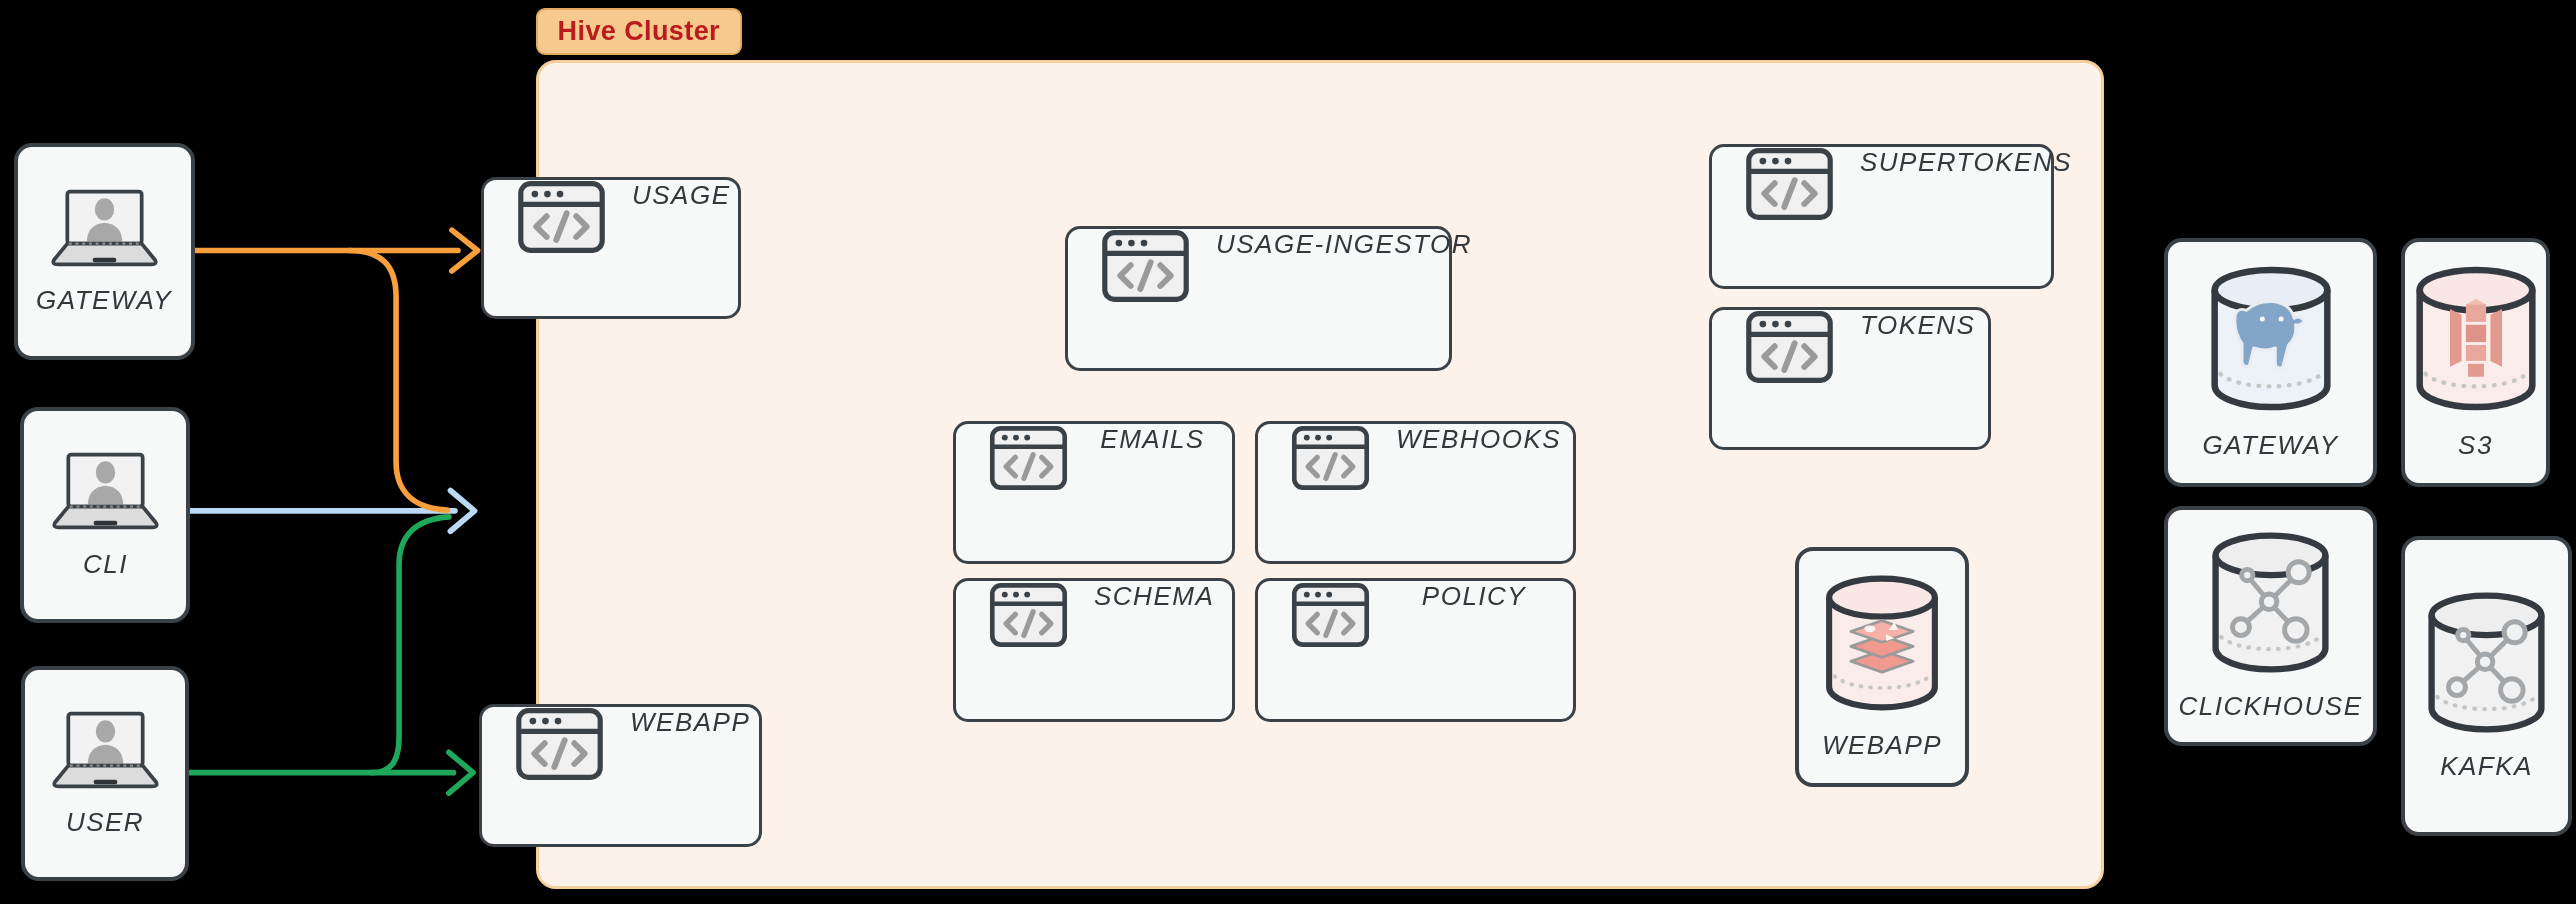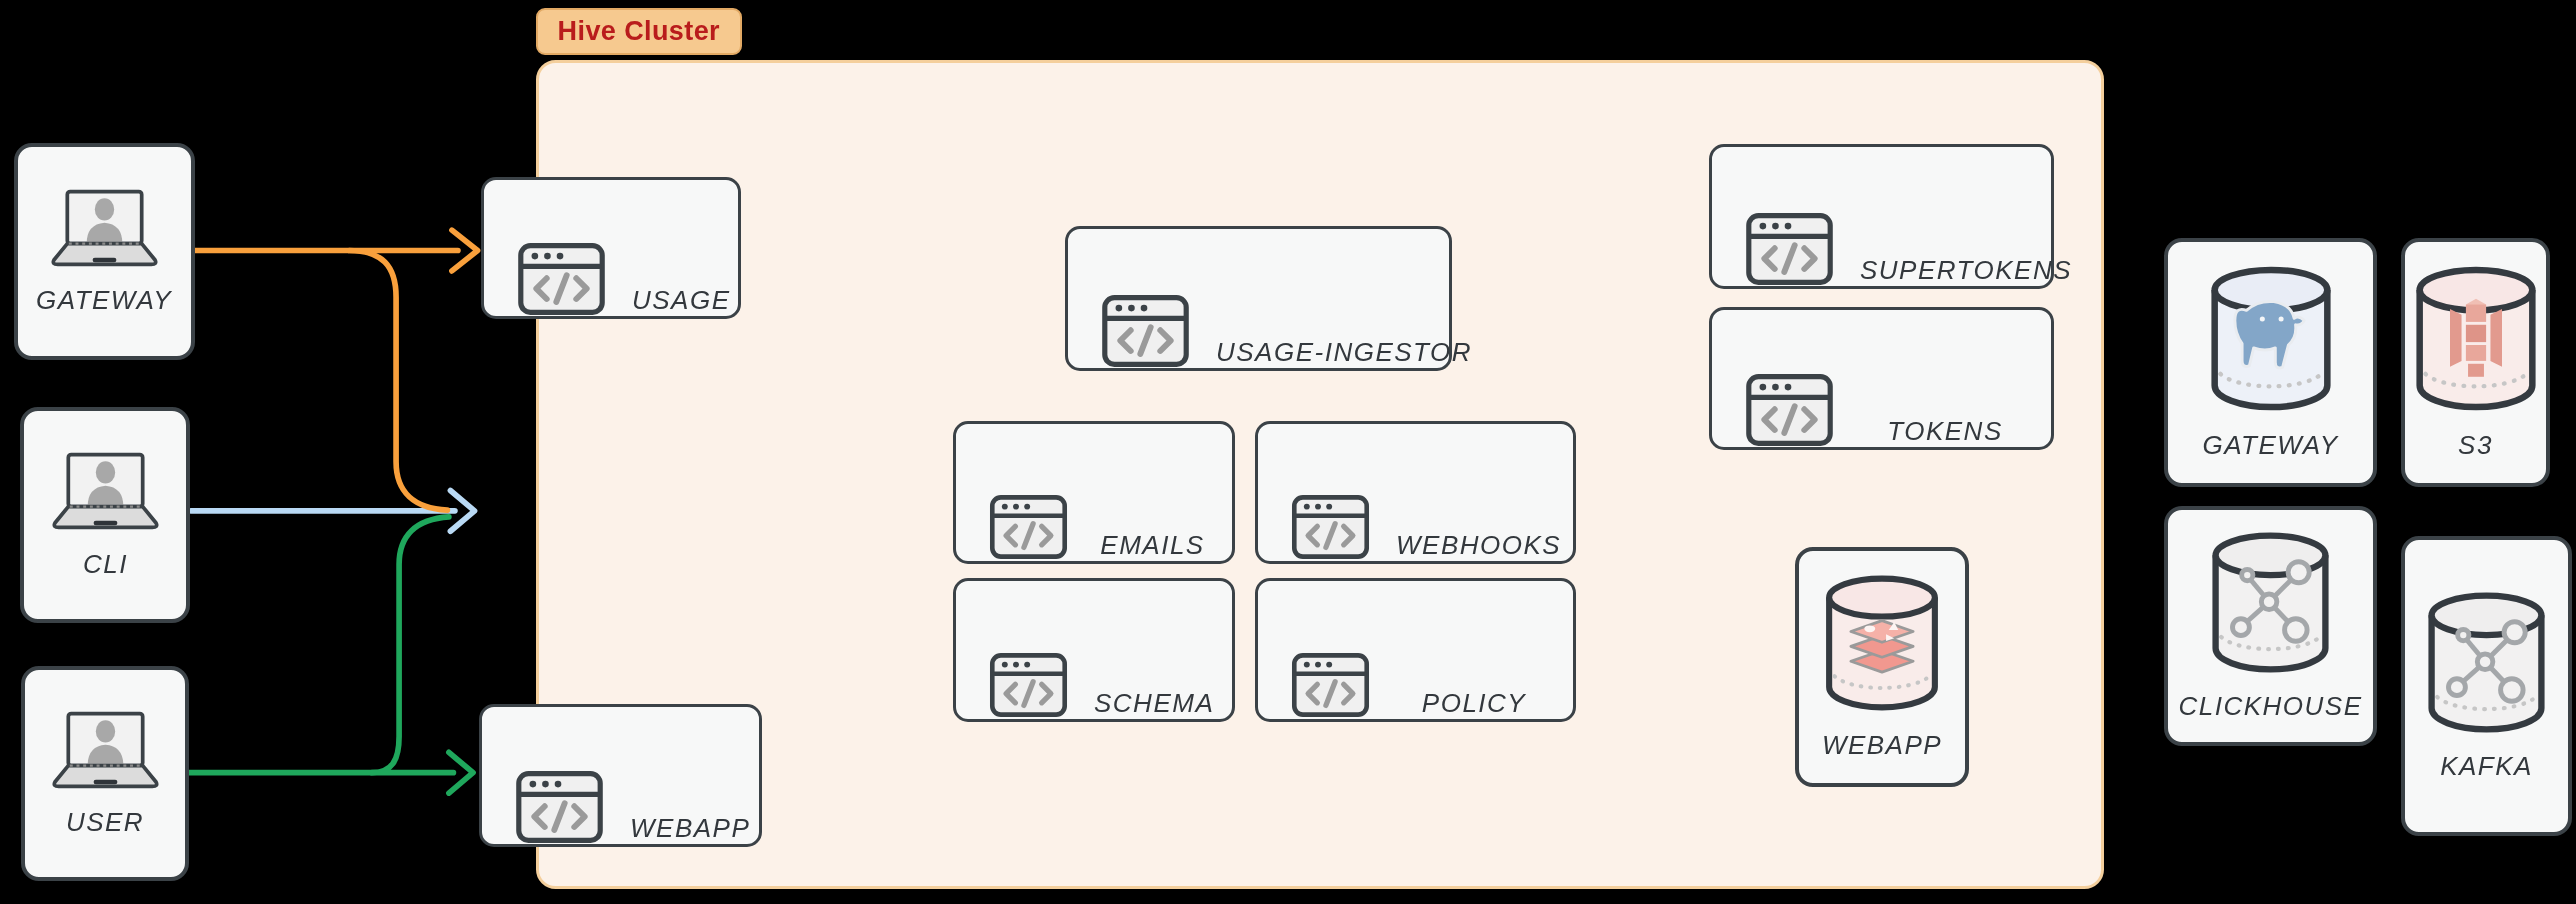--- a/index.html
+++ b/index.html
@@ -10,21 +10,21 @@
   .cluster{position:absolute;left:536px;top:60px;width:1568px;height:829px;
            background:#FCF2E9;border:3px solid #F4CF9C;border-radius:19.6px;
            box-sizing:border-box;z-index:1;}
   .badge{position:absolute;left:536px;top:7.5px;z-index:4;background:#F6C98F;
          border:2.3px solid #E2A964;border-radius:9px;padding:6px 19.6px;
          font-size:27px;font-weight:700;color:#b91c1c;letter-spacing:0.4px;}
 
   
   .node{position:absolute;box-sizing:border-box;background:#F7F8F8;border:3.8px solid #3B4247;
         border-radius:15px;z-index:3;display:flex;}
-  .svc{align-items:flex-end;padding:0 21px 0 33px;}
+  .svc{align-items:flex-start;padding:0 21px 0 33px;}
   .svc .lbl{flex:1;text-align:center;}
   .col{flex-direction:column;align-items:center;justify-content:center;border-width:4.5px;border-radius:18px;}
   .lbl{font-style:italic;font-size:26px;letter-spacing:1.5px;color:#33383D;font-weight:500;
        white-space:nowrap;}
   .col .lbl{margin-top:16.6px;}
 
   .win{flex:0 0 auto;margin-right:26px;}
 
   #edges{position:absolute;left:0;top:0;z-index:2;}
   .edge{fill:none;stroke-width:7.5px;stroke-linecap:round;stroke-linejoin:round;}
@@ -195,21 +195,21 @@
       <circle cx="24" cy="19" r="4.5" fill="#3B4247"></circle>
         <circle cx="41" cy="19" r="4.5" fill="#3B4247"></circle>
         <circle cx="58" cy="19" r="4.5" fill="#3B4247"></circle>
       <path d="M40 49 L26 63 L40 77" fill="none" stroke="#9A9A9A" stroke-width="8" stroke-linecap="round" stroke-linejoin="round"></path>
       <path d="M53 81 L67 45" fill="none" stroke="#9A9A9A" stroke-width="8" stroke-linecap="round"></path>
       <path d="M80 49 L94 63 L80 77" fill="none" stroke="#9A9A9A" stroke-width="8" stroke-linecap="round" stroke-linejoin="round"></path>
     </svg>
     <div class="lbl">SUPERTOKENS</div>
   </div>
 
-  <div class="node svc" style="left:1709px;top:307px;width:345px;height:143px">
+  <div class="node svc" style="left:1709px;top:307px;width:282px;height:143px">
     <svg class="win" viewBox="0 0 120 100" width="89" height="74">
       <rect x="5" y="5" width="110" height="90" rx="13" fill="#F0F0F0" stroke="#3B4247" stroke-width="7"></rect>
       <line x1="6" y1="33" x2="114" y2="33" stroke="#3B4247" stroke-width="7"></line>
       <circle cx="24" cy="19" r="4.5" fill="#3B4247"></circle>
         <circle cx="41" cy="19" r="4.5" fill="#3B4247"></circle>
         <circle cx="58" cy="19" r="4.5" fill="#3B4247"></circle>
       <path d="M40 49 L26 63 L40 77" fill="none" stroke="#9A9A9A" stroke-width="8" stroke-linecap="round" stroke-linejoin="round"></path>
       <path d="M53 81 L67 45" fill="none" stroke="#9A9A9A" stroke-width="8" stroke-linecap="round"></path>
       <path d="M80 49 L94 63 L80 77" fill="none" stroke="#9A9A9A" stroke-width="8" stroke-linecap="round" stroke-linejoin="round"></path>
     </svg>

